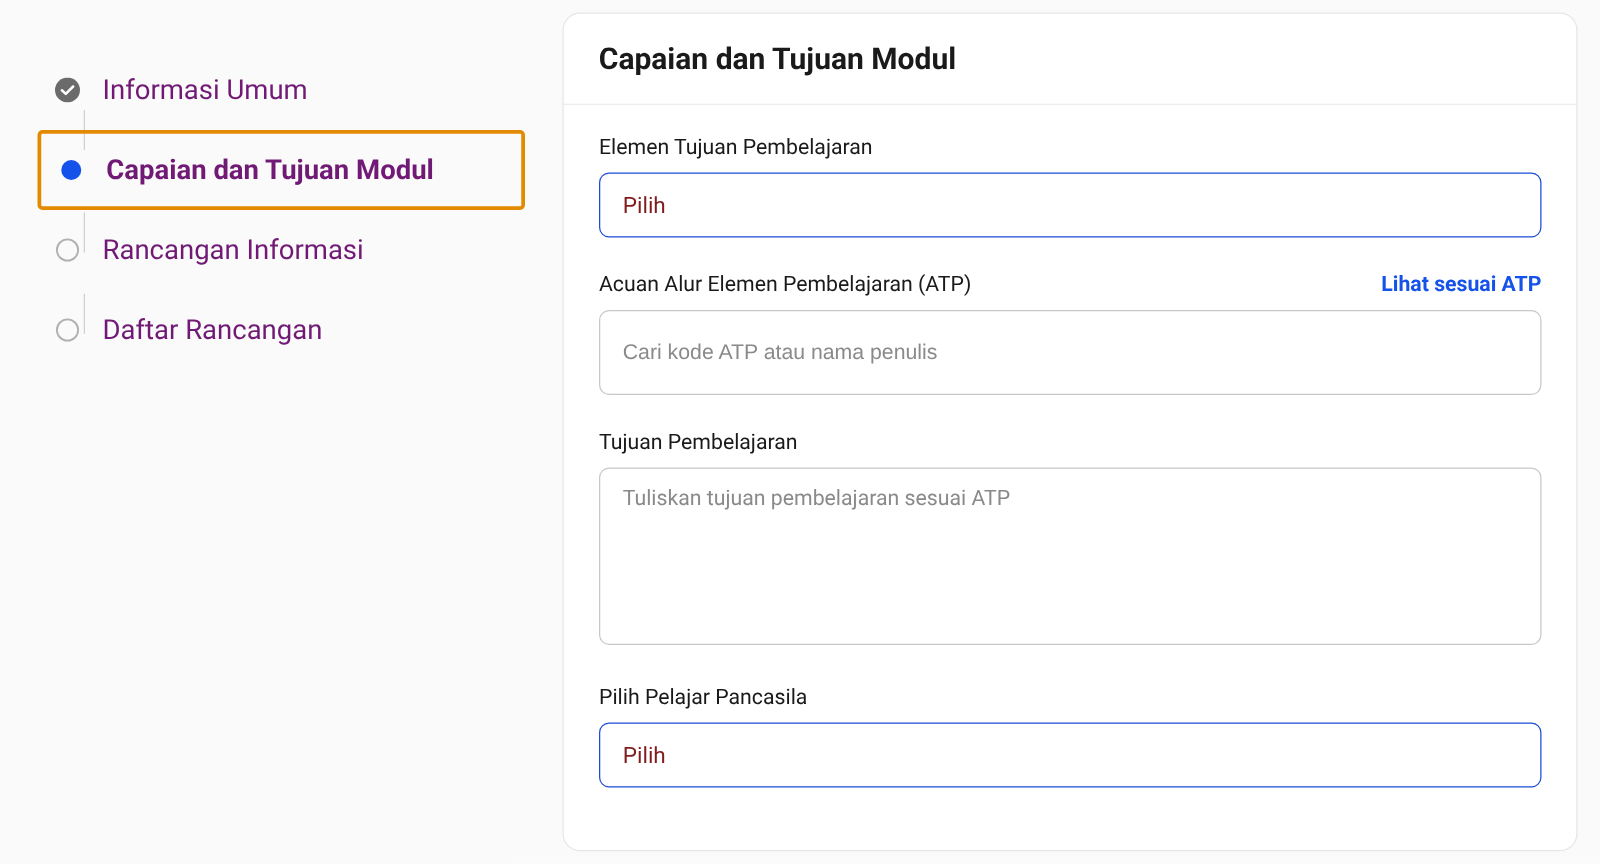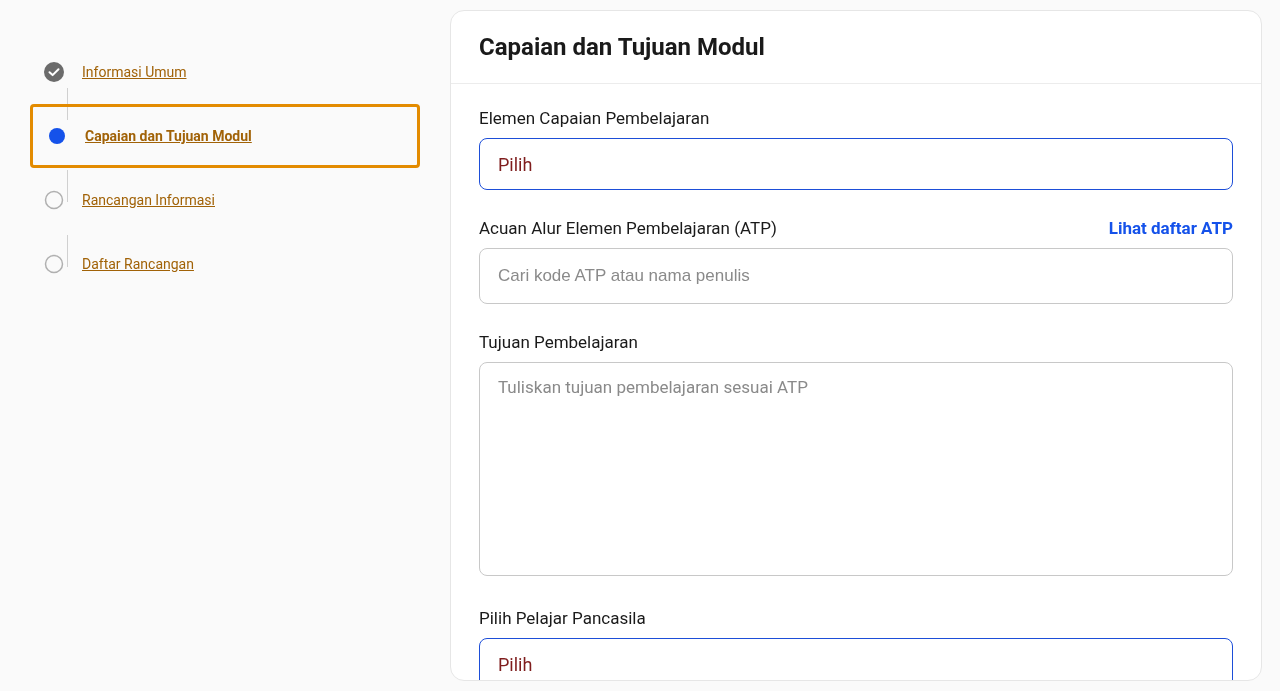--- a/index.html
+++ b/index.html
@@ -46,23 +46,22 @@
       width: 20px;
       height: 20px;
       display: flex;
       align-items: center;
       justify-content: center;
       flex-shrink: 0;
       position: relative;
       z-index: 1;
     }
     .step-label {
-      font-size: 14px;
-      color: #a16207;
-      text-decoration: underline;
+      font-size: 22px;
+      color: #701a75;
     }
     .step.active .step-label {
       font-weight: 700;
     }
     .connector {
       position: absolute;
       left: 37px;
       width: 1px;
       background: #d0d0d0;
       z-index: 0;
@@ -113,21 +112,21 @@
     }
     .field-link {
       font-size: 17px;
       font-weight: 700;
       color: #1552ea;
       text-decoration: none;
       cursor: pointer;
     }
     .select-input, .text-input {
       width: 100%;
-      height: 56px;
+      height: 68px;
       border: 1px solid #c8c8c8;
       border-radius: 8px;
       padding: 12px 18px;
       font-size: 17px;
       color: #1a1a1a;
       background: #fff;
       outline: none;
     }
     .select-input.placeholder, .text-input::placeholder, .textarea-input::placeholder {
       color: #8a8a8a;
@@ -143,21 +142,21 @@
       padding: 0 18px;
       font-size: 18px;
       color: #7f1d1d;
       background: #fff;
       display: flex;
       align-items: center;
       cursor: pointer;
     }
     .textarea-input {
       width: 100%;
-      height: 214px;
+      height: 142px;
       border: 1px solid #c8c8c8;
       border-radius: 8px;
       padding: 14px 18px;
       font-size: 17px;
       color: #1a1a1a;
       background: #fff;
       outline: none;
       resize: none;
       font-family: inherit;
     }
@@ -213,33 +212,33 @@
 
   <main class="main">
     <div class="card">
       <div class="card-header">
         <h1 class="card-title">Capaian dan Tujuan Modul</h1>
       </div>
       <div class="card-body">
 
         <div class="field">
           <div class="field-label-row">
-            <label class="field-label">Elemen Capaian Pembelajaran</label>
+            <label class="field-label">Elemen Tujuan Pembelajaran</label>
           </div>
           <div class="select-wrap">
             <div class="select-display">
               <span>Pilih</span>
             </div>
           </div>
         </div>
 
         <div class="field">
           <div class="field-label-row">
             <label class="field-label">Acuan Alur Elemen Pembelajaran (ATP)</label>
-            <a class="field-link">Lihat daftar ATP</a>
+            <a class="field-link">Lihat sesuai ATP</a>
           </div>
           <input type="text" class="text-input" placeholder="Cari kode ATP atau nama penulis" style="">
         </div>
 
         <div class="field">
           <div class="field-label-row">
             <label class="field-label">Tujuan Pembelajaran</label>
           </div>
           <textarea class="textarea-input" placeholder="Tuliskan tujuan pembelajaran sesuai ATP" style=""></textarea>
         </div>

